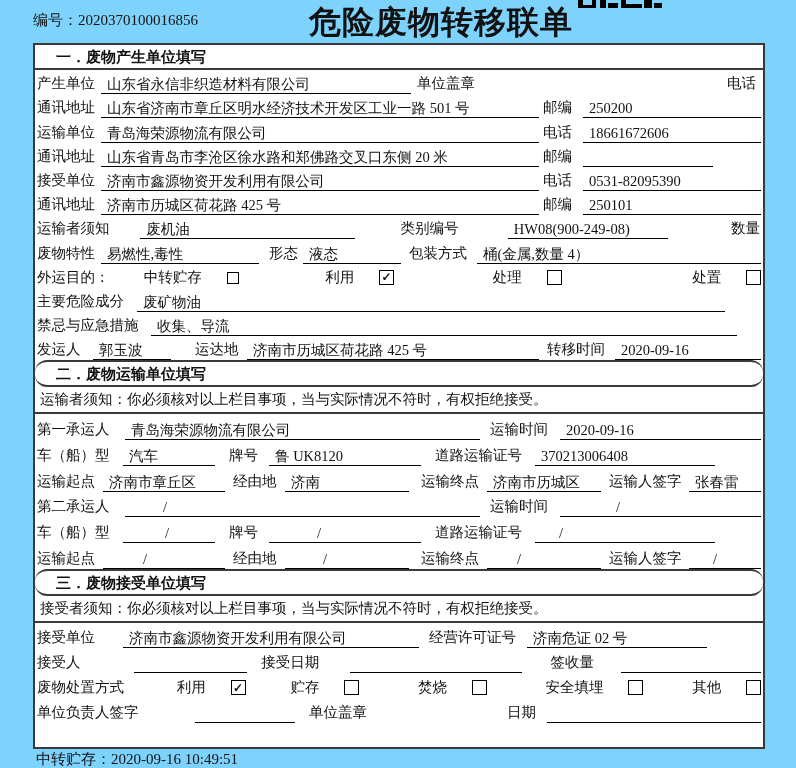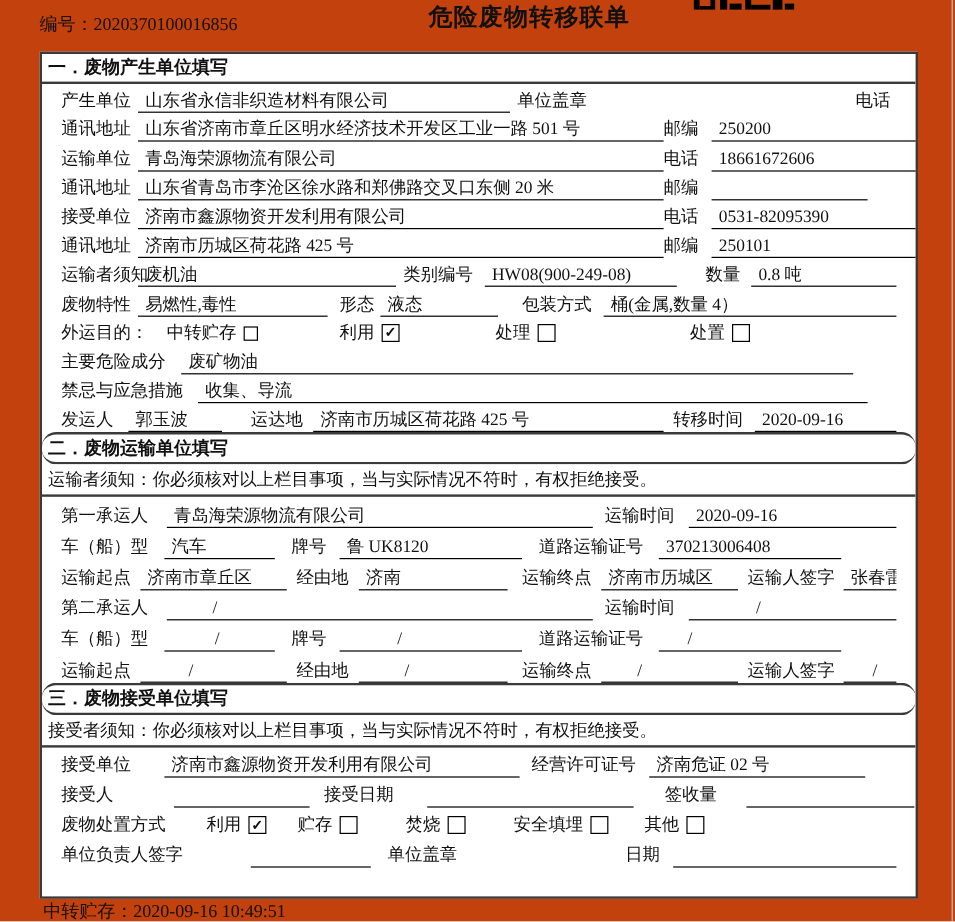--- a/index.html
+++ b/index.html
@@ -1,35 +1,35 @@
 <!DOCTYPE html>
 <html><head>
 <meta charset="utf-8">
 <style>
   html,body { margin:0; padding:0; background:#ffffff; }
-  .page { position:relative; width:796px; height:768px; background:#c2410c; overflow:hidden;
+  .page { position:relative; width:796px; height:768px; background:#7dd3fc; overflow:hidden;
           font-family:"Liberation Serif","DejaVu Serif",serif; color:#111111; }
   .serial { position:absolute; left:33px; top:11px; font-size:15px; white-space:nowrap; }
   .title  { position:absolute; left:281px; top:1px; width:320px; text-align:center;
-            font-size:20px; font-weight:bold; font-family:"Liberation Sans","DejaVu Sans",sans-serif;
+            font-size:32px; font-weight:bold; font-family:"Liberation Sans","DejaVu Sans",sans-serif;
             letter-spacing:1px; white-space:nowrap; }
   .qr { position:absolute; left:578px; top:0; }
   .edge { position:absolute; left:793px; top:0; width:1px; height:768px; background:#c0c0c0; }
 
   .tbl { position:absolute; left:33px; top:43px; width:732px; height:706px;
          border:2px solid #3a3a3a; box-sizing:border-box; background:#fff;
          display:flex; flex-direction:column; overflow:hidden; }
   .sech { flex:none; font-family:"Liberation Sans","DejaVu Sans",sans-serif; font-weight:bold;
-          font-size:15px; height:23px; line-height:23px; padding:0 5px;
+          font-size:15px; height:23px; line-height:23px; padding:0 21px;
           border-bottom:2px solid #3a3a3a; }
   .bt { border-top:2px solid #3a3a3a;border-radius:12px; }
   .notice { flex:none; font-size:14.5px; height:25px; display:flex; align-items:center;
             padding:0 5px; border-bottom:2px solid #3a3a3a; white-space:nowrap; }
-  .row { display:flex; align-items:flex-end; padding:0 16px; font-size:14.5px;
-         box-sizing:border-box; white-space:nowrap; }
+  .row { display:flex; align-items:flex-end; padding:0 2px; font-size:14.5px;
+         box-sizing:border-box; white-space:nowrap;justify-content:space-between; }
   .s1 .row { height:24.2px; }
   .s2 .row { height:25.8px; }
   .s3 .row { height:25px; }
   .lbl { flex:none; padding-bottom:1px; }
   .ul  { flex:none; border-bottom:1px solid #000; height:20px; line-height:20px;
          padding:0 2px 0 6px; box-sizing:border-box; overflow:hidden; }
   .grow { flex:1 1 auto; }
   .cb { flex:none; width:13px; height:13px; border:1px solid #000; margin:0 0 3px 6px;
         display:flex; align-items:center; justify-content:center;
         font-size:12px; font-weight:bold; line-height:1; }
@@ -100,28 +100,27 @@
         <span class="ul" style="width:438px">济南市历城区荷花路 425 号</span>
         <span class="lbl" style="margin-left:auto;width:34px">邮编</span>
         <span class="ul" style="width:178px;margin-left:6px">250101</span>
       </div>
       <div class="row">
         <span class="lbl" style="width:64px">运输者须知</span>
         <span class="ul" style="width:215px">废机油</span>
         <span class="lbl" style="margin-left:6px;width:62px">类别编号</span>
         <span class="ul" style="width:160px;margin-left:6px">HW08(900-249-08)</span>
         <span class="lbl" style="margin-left:24px;width:30px">数量</span>
-        <span class="ul grow" style="margin-left:8px">0.8 吨</span>
       </div>
       <div class="row">
         <span class="lbl" style="width:64px">废物特性</span>
         <span class="ul" style="width:158px">易燃性,毒性</span>
         <span class="lbl" style="margin-left:10px;width:30px">形态</span>
         <span class="ul" style="width:98px;margin-left:4px">液态</span>
-        <span class="lbl" style="margin-left:20px;width:62px">包装方式</span>
+        <span class="lbl" style="margin-left:8px;width:62px">包装方式</span>
         <span class="ul grow" style="margin-left:6px">桶(金属,数量 4）</span>
       </div>
       <div class="row">
         <span class="lbl" style="width:84px">外运目的：</span>
         <span class="lbl" style="margin-left:4px">中转贮存</span>
         <span class="cb sm">
             <span></span>
           </span>
         <span class="lbl" style="margin-left:68px">利用</span>
         <span class="cb">

